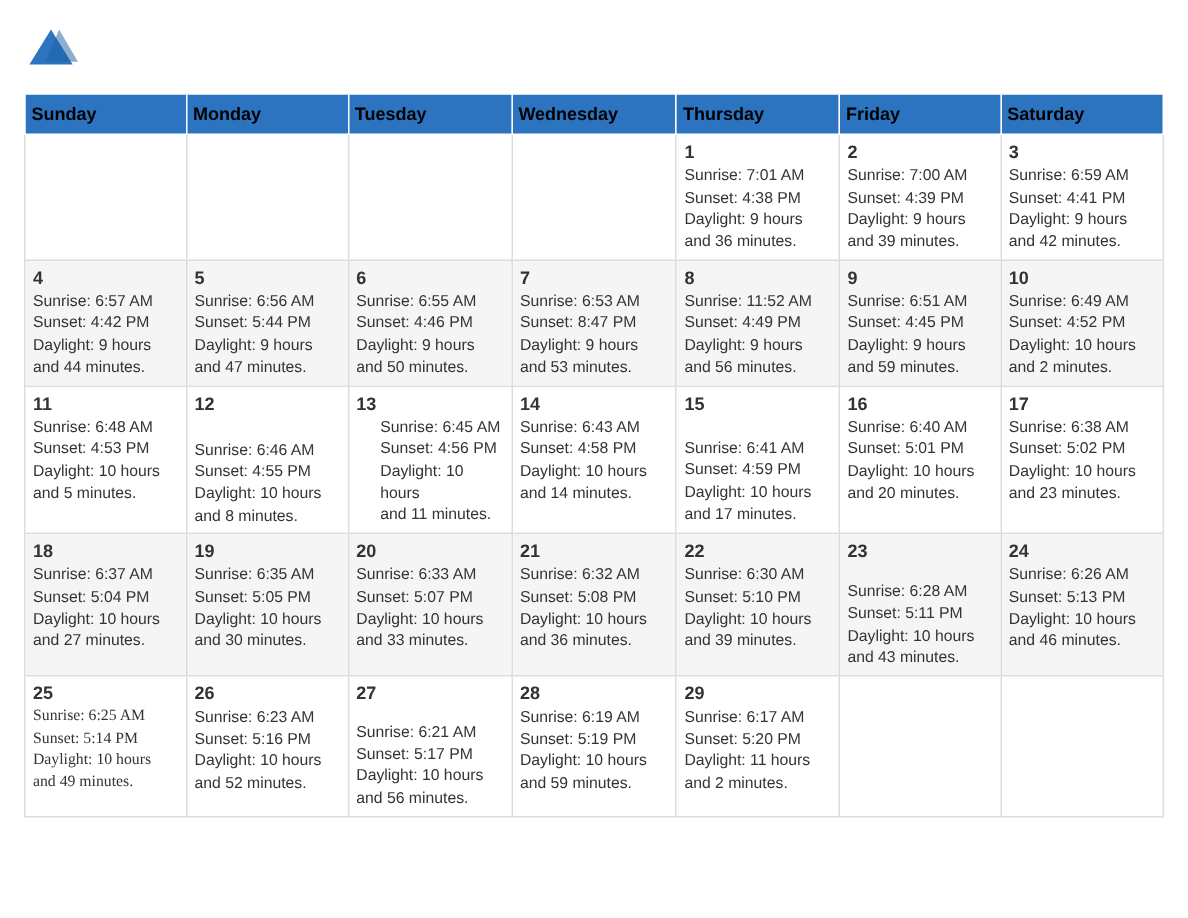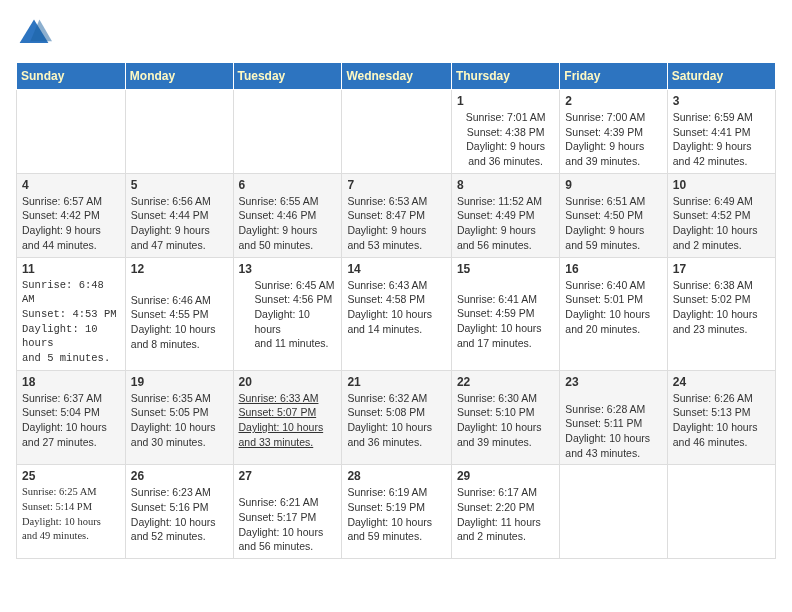--- a/index.html
+++ b/index.html
@@ -48,21 +48,21 @@
       color: #333;
       margin-top: 2px;
     }
     .calendar {
       width: 100%;
       border-collapse: collapse;
       font-size: 11px;
     }
     .calendar thead th {
       background-color: #2d74c0;
-      color: #fef9c3;
+      color: #000000;
       padding: 6px 4px;
       text-align: left;
       font-size: 12px;
       font-weight: bold;
       border: 1px solid #fff;
     }
     .calendar tbody td {
       border: 1px solid #ddd;
       vertical-align: top;
       padding: 4px 5px;
@@ -122,21 +122,21 @@
       </tr>
   </thead>
   <tbody id="calendar-body">
   <tr>
         <td class="empty-cell"></td>
         <td class="empty-cell"></td>
         <td class="empty-cell"></td>
         <td class="empty-cell"></td>
         <td>
           <span class="day-number">1</span>
-          <div class="day-info" style="white-space: pre-line; text-align: center;">Sunrise: 7:01 AM
+          <div class="day-info" style="white-space: pre-line;">Sunrise: 7:01 AM
 Sunset: 4:38 PM
 Daylight: 9 hours
 and 36 minutes.</div>
         </td>
         <td>
           <span class="day-number">2</span>
           <div class="day-info" style="white-space: pre-line;">Sunrise: 7:00 AM
 Sunset: 4:39 PM
 Daylight: 9 hours
 and 39 minutes.</div>
@@ -153,21 +153,21 @@
         <td>
           <span class="day-number">4</span>
           <div class="day-info" style="white-space: pre-line;">Sunrise: 6:57 AM
 Sunset: 4:42 PM
 Daylight: 9 hours
 and 44 minutes.</div>
         </td>
         <td>
           <span class="day-number">5</span>
           <div class="day-info" style="white-space: pre-line;">Sunrise: 6:56 AM
-Sunset: 4:44 PM
+Sunset: 5:44 PM
 Daylight: 9 hours
 and 47 minutes.</div>
         </td>
         <td>
           <span class="day-number">6</span>
           <div class="day-info" style="white-space: pre-line;">Sunrise: 6:55 AM
 Sunset: 4:46 PM
 Daylight: 9 hours
 and 50 minutes.</div>
         </td>
@@ -181,36 +181,36 @@
         <td>
           <span class="day-number">8</span>
           <div class="day-info" style="white-space: pre-line;">Sunrise: 11:52 AM
 Sunset: 4:49 PM
 Daylight: 9 hours
 and 56 minutes.</div>
         </td>
         <td>
           <span class="day-number">9</span>
           <div class="day-info" style="white-space: pre-line;">Sunrise: 6:51 AM
-Sunset: 4:50 PM
+Sunset: 4:45 PM
 Daylight: 9 hours
 and 59 minutes.</div>
         </td>
         <td>
           <span class="day-number">10</span>
           <div class="day-info" style="white-space: pre-line;">Sunrise: 6:49 AM
 Sunset: 4:52 PM
 Daylight: 10 hours
 and 2 minutes.</div>
         </td>
       </tr>
       <tr>
         <td>
           <span class="day-number">11</span>
-          <div class="day-info" style="white-space: pre-line; font-family: Liberation Mono, monospace;">Sunrise: 6:48 AM
+          <div class="day-info" style="white-space: pre-line;">Sunrise: 6:48 AM
 Sunset: 4:53 PM
 Daylight: 10 hours
 and 5 minutes.</div>
         </td>
         <td>
           <span class="day-number">12</span>
           <div class="day-info" style="white-space: pre-line; margin-top: 17px;">Sunrise: 6:46 AM
 Sunset: 4:55 PM
 Daylight: 10 hours
 and 8 minutes.</div>
@@ -261,21 +261,21 @@
         </td>
         <td>
           <span class="day-number">19</span>
           <div class="day-info" style="white-space: pre-line;">Sunrise: 6:35 AM
 Sunset: 5:05 PM
 Daylight: 10 hours
 and 30 minutes.</div>
         </td>
         <td>
           <span class="day-number">20</span>
-          <div class="day-info" style="white-space: pre-line; text-decoration: underline;">Sunrise: 6:33 AM
+          <div class="day-info" style="white-space: pre-line;">Sunrise: 6:33 AM
 Sunset: 5:07 PM
 Daylight: 10 hours
 and 33 minutes.</div>
         </td>
         <td>
           <span class="day-number">21</span>
           <div class="day-info" style="white-space: pre-line;">Sunrise: 6:32 AM
 Sunset: 5:08 PM
 Daylight: 10 hours
 and 36 minutes.</div>
@@ -327,21 +327,21 @@
         <td>
           <span class="day-number">28</span>
           <div class="day-info" style="white-space: pre-line;">Sunrise: 6:19 AM
 Sunset: 5:19 PM
 Daylight: 10 hours
 and 59 minutes.</div>
         </td>
         <td>
           <span class="day-number">29</span>
           <div class="day-info" style="white-space: pre-line;">Sunrise: 6:17 AM
-Sunset: 2:20 PM
+Sunset: 5:20 PM
 Daylight: 11 hours
 and 2 minutes.</div>
         </td>
         <td class="empty-cell"></td>
         <td class="empty-cell"></td>
       </tr>
     </tbody>
 </table>
 
 </body></html>

